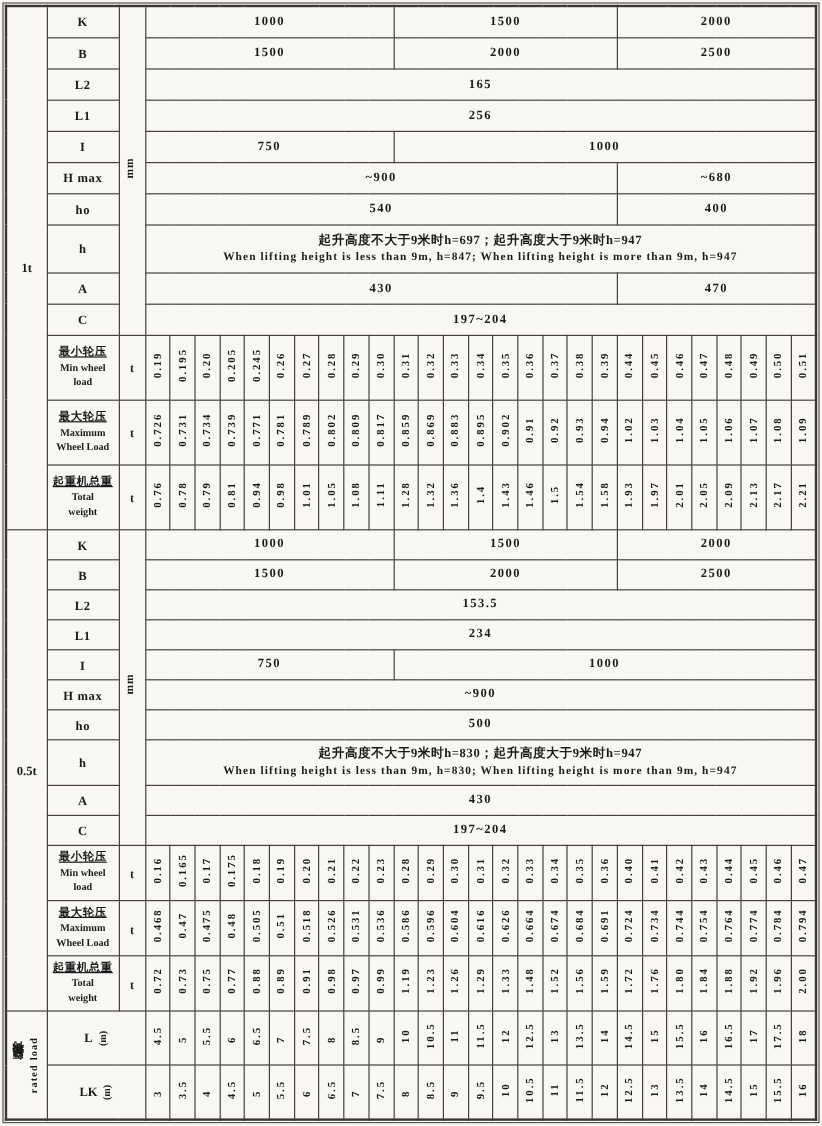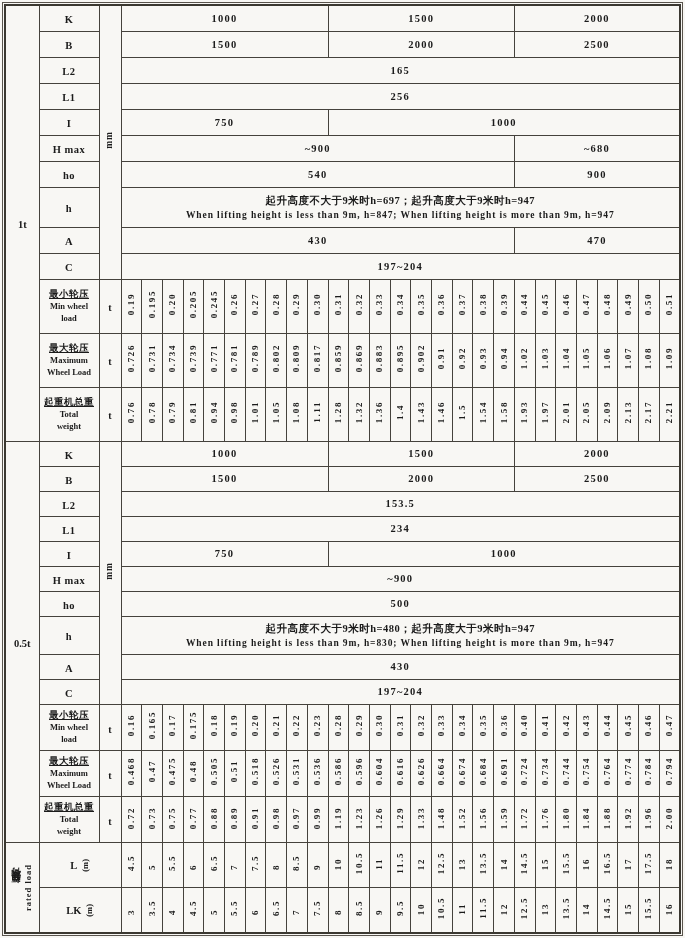--- a/index.html
+++ b/index.html
@@ -93,21 +93,21 @@
             <td class="dim-value-cell" colspan="17">1000</td>
           </tr>
           <tr style="height: 26px;">
             <td class="param-cell"><span class="param-label">H max</span></td>
             <td class="dim-value-cell" colspan="19">~900</td>
             <td class="dim-value-cell" colspan="8">~680</td>
           </tr>
           <tr style="height: 26px;">
             <td class="param-cell"><span class="param-label">ho</span></td>
             <td class="dim-value-cell" colspan="19">540</td>
-            <td class="dim-value-cell" colspan="8">900</td>
+            <td class="dim-value-cell" colspan="8">400</td>
           </tr>
           <tr style="height: 40px;">
             <td class="param-cell"><span class="param-label">h</span></td>
             <td class="dim-value-cell" colspan="27">
               <div class="h-cn">起升高度不大于9米时h=697；起升高度大于9米时h=947</div>
               <div class="h-en">When lifting height is less than 9m, h=847; When lifting height is more than 9m, h=947</div>
             </td>
           </tr>
           <tr style="height: 26px;">
             <td class="param-cell"><span class="param-label">A</span></td>
@@ -254,21 +254,21 @@
             <td class="param-cell"><span class="param-label">H max</span></td>
             <td class="dim-value-cell" colspan="27">~900</td>
           </tr>
           <tr style="height: 25px;">
             <td class="param-cell"><span class="param-label">ho</span></td>
             <td class="dim-value-cell" colspan="27">500</td>
           </tr>
           <tr style="height: 38px;">
             <td class="param-cell"><span class="param-label">h</span></td>
             <td class="dim-value-cell" colspan="27">
-              <div class="h-cn">起升高度不大于9米时h=480；起升高度大于9米时h=947</div>
+              <div class="h-cn">起升高度不大于9米时h=830；起升高度大于9米时h=947</div>
               <div class="h-en">When lifting height is less than 9m, h=830; When lifting height is more than 9m, h=947</div>
             </td>
           </tr>
           <tr style="height: 25px;">
             <td class="param-cell"><span class="param-label">A</span></td>
             <td class="dim-value-cell" colspan="27">430</td>
           </tr>
           <tr style="height: 25px;">
             <td class="param-cell"><span class="param-label">C</span></td>
             <td class="dim-value-cell" colspan="27">197~204</td>

